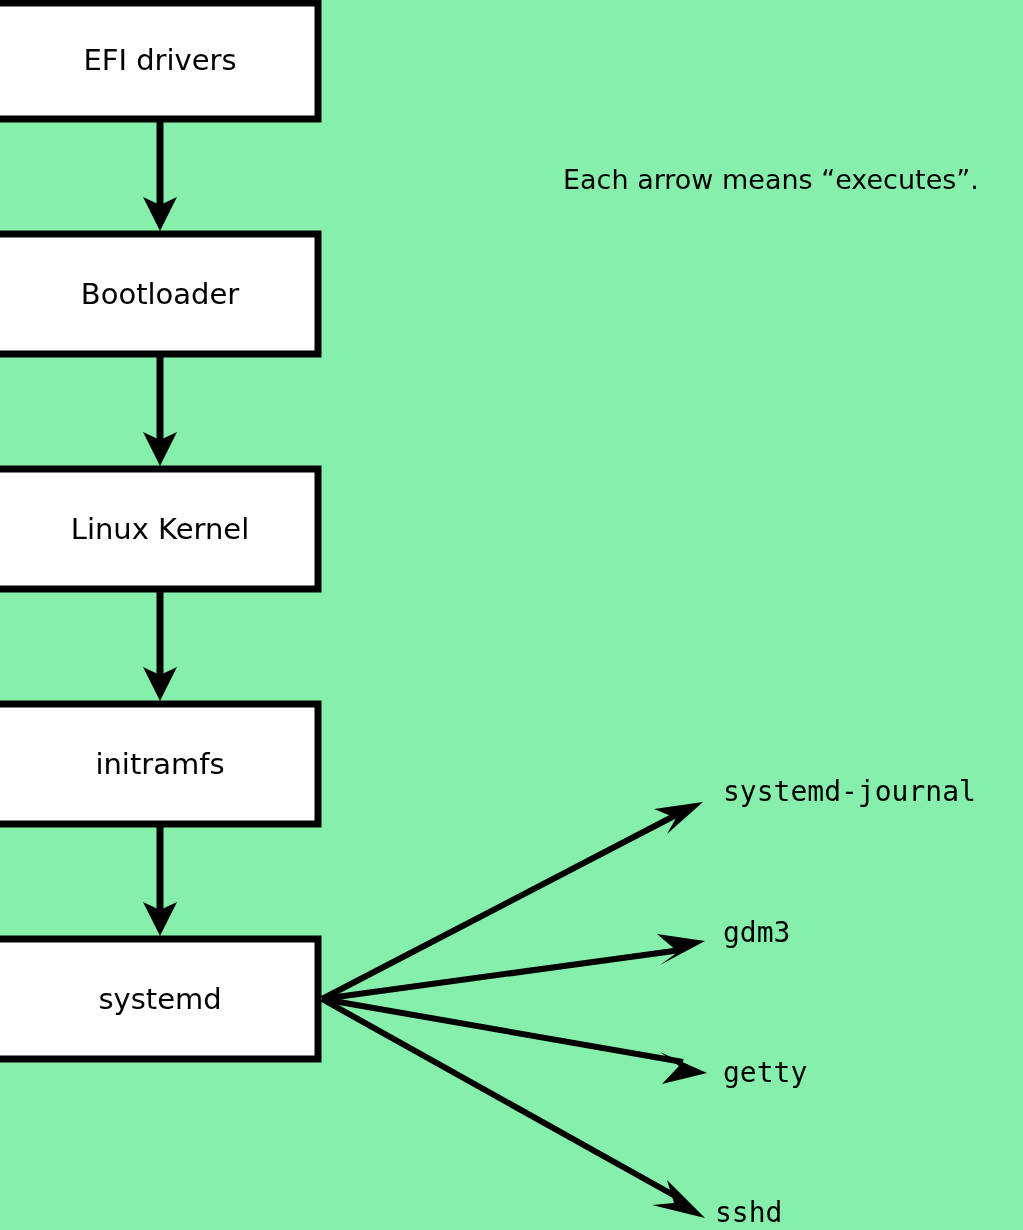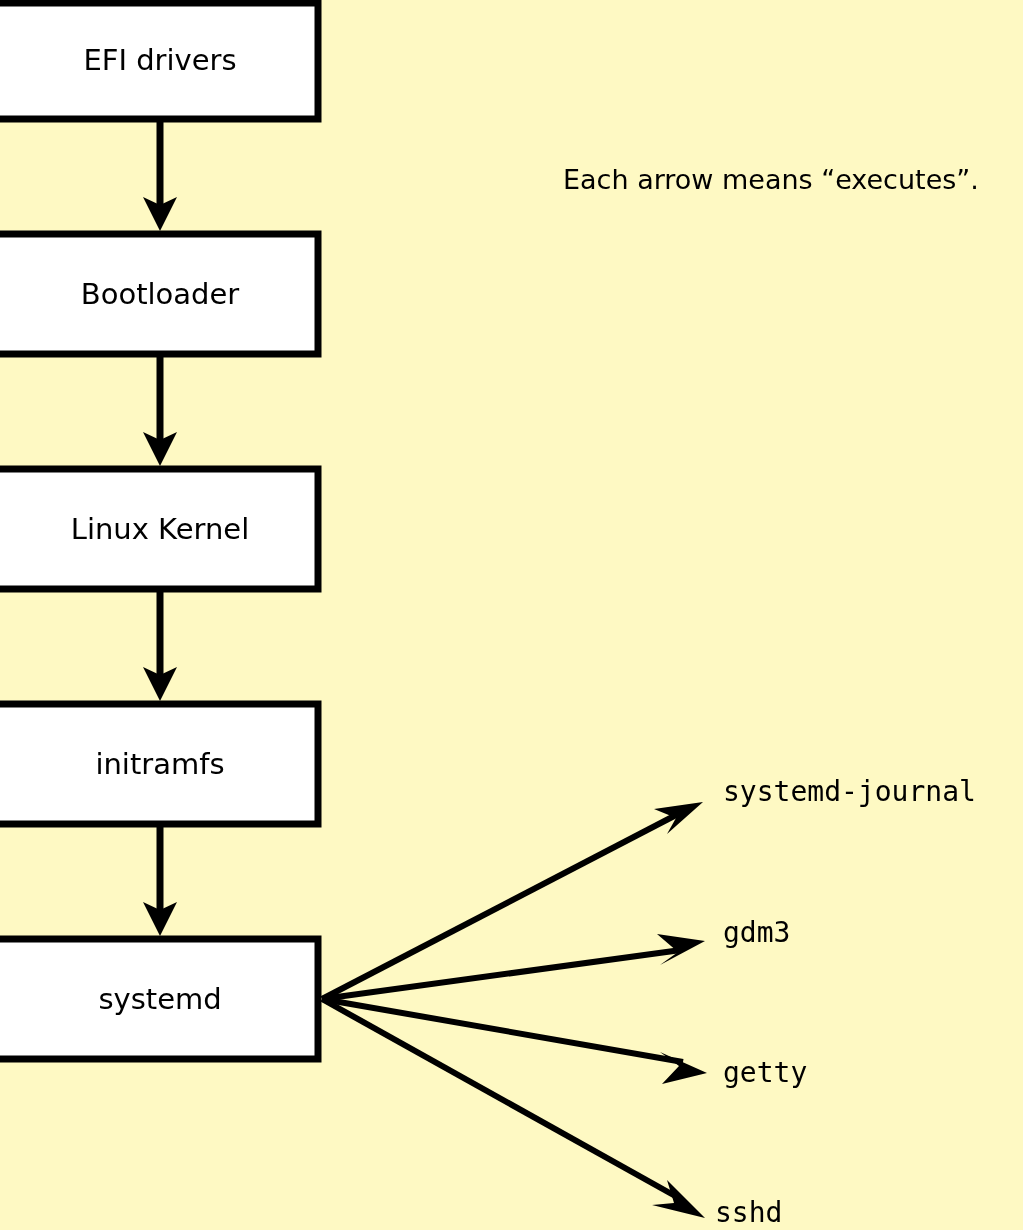--- a/index.html
+++ b/index.html
@@ -5,21 +5,21 @@
 <style>
   html, body {
     margin: 0;
     padding: 0;
     background: #ffffff;
   }
   #canvas {
     position: relative;
     width: 1023px;
     height: 1230px;
-    background: #fef9c3;
+    background: #86efac;
     overflow: hidden;
     font-family: "DejaVu Sans", "Liberation Sans", sans-serif;
   }
   svg#diagram {
     position: absolute;
     left: 0;
     top: 0;
     width: 1023px;
     height: 1230px;
     display: block;

